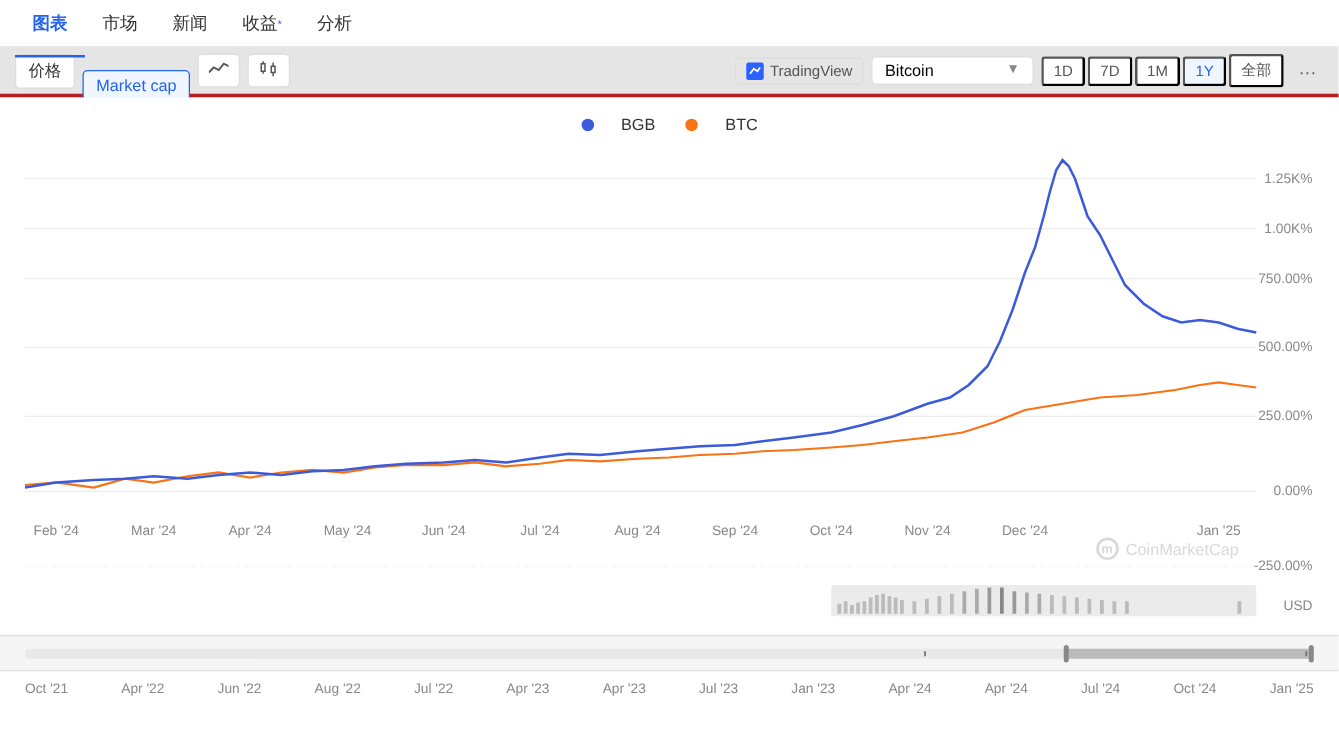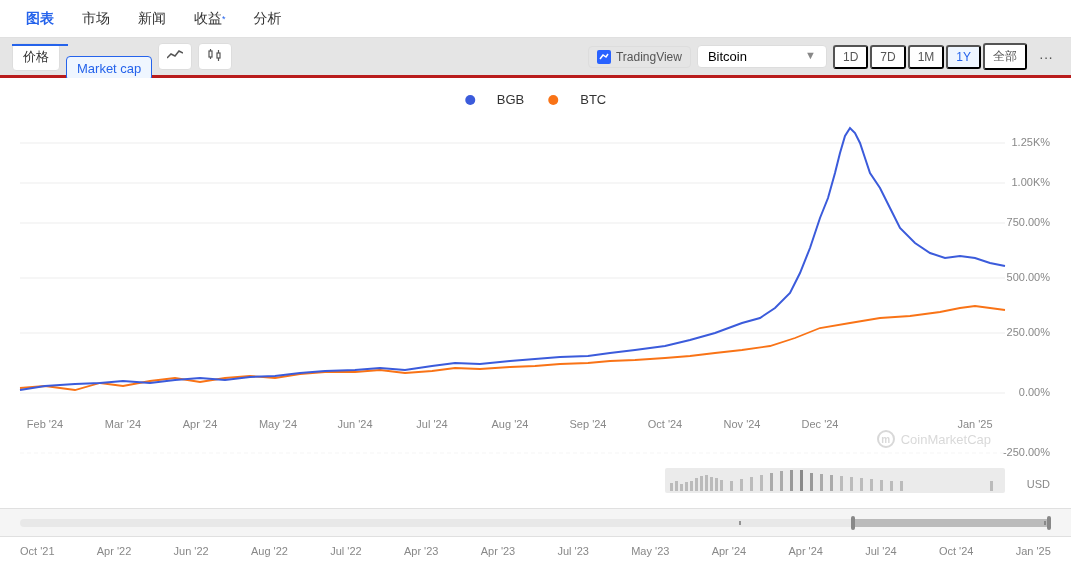--- a/index.html
+++ b/index.html
@@ -406,19 +406,19 @@
 
 <div class="bottom-timeline">
   <span>Oct '21</span>
   <span>Apr '22</span>
   <span>Jun '22</span>
   <span>Aug '22</span>
   <span>Jul '22</span>
   <span>Apr '23</span>
   <span>Apr '23</span>
   <span>Jul '23</span>
-  <span>May '23</span>
+  <span>Jan '23</span>
   <span>Apr '24</span>
   <span>Apr '24</span>
   <span>Jul '24</span>
   <span>Oct '24</span>
   <span>Jan '25</span>
 </div>
 
 </body></html>

